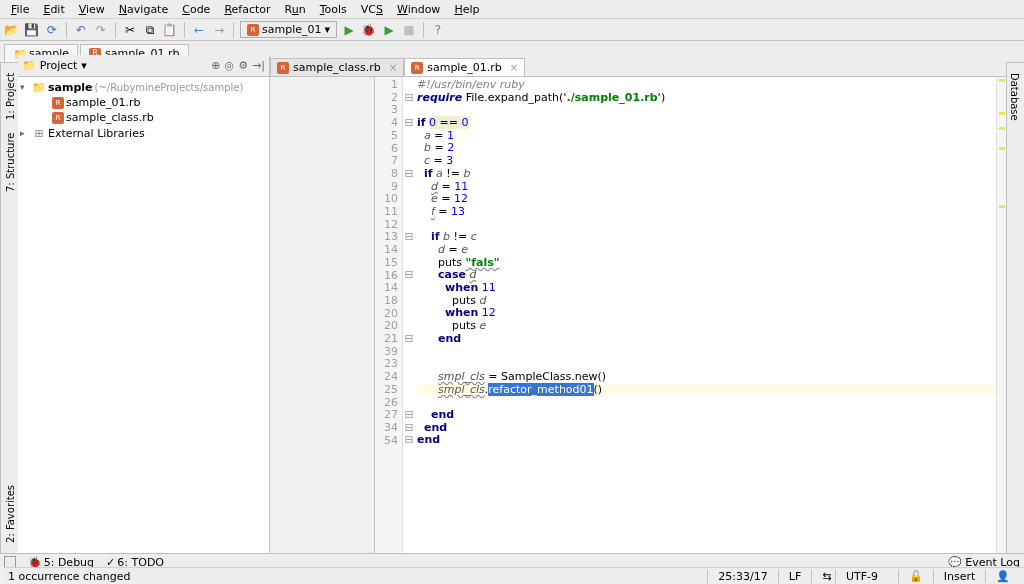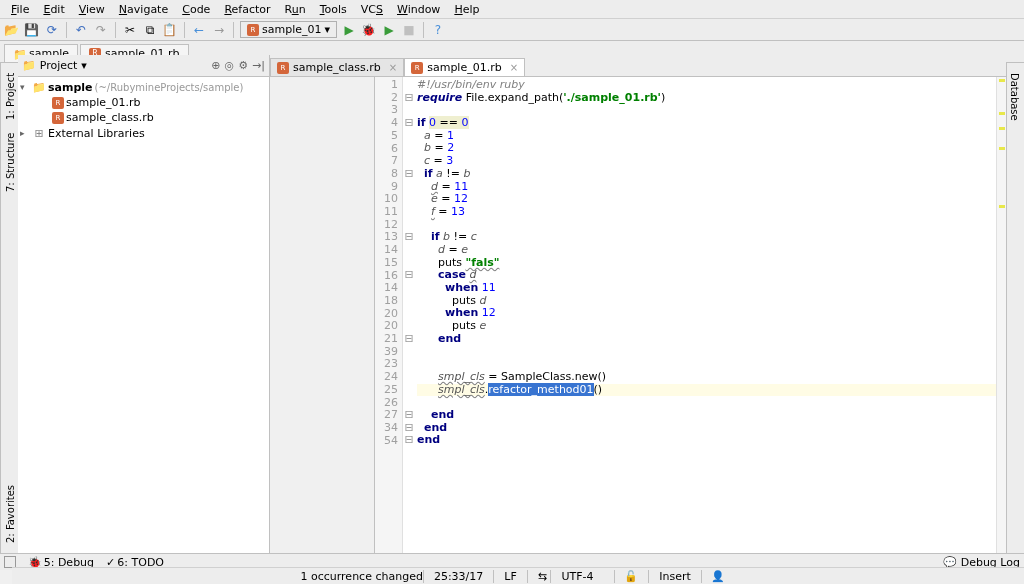--- a/index.html
+++ b/index.html
@@ -58,21 +58,21 @@
 .ital { font-style: italic; color: #555; }
 .wavy { text-decoration: underline wavy #808080; }
 .sel { background: #3874d1; color: #fff; }
 .right-gutter { width: 10px; background: #f5f5f5; border-left: 1px solid #e0e0e0; position: relative; }
 .marker { position: absolute; width: 6px; height: 3px; left: 2px; }
 
 .bottom-tools { position: absolute; left: 0; right: 0; bottom: 14px; height: 17px; background: #ededed; border-top: 1px solid #c0c0c0; display: flex; align-items: center; padding: 0 4px; justify-content: space-between; font-size: 10px; }
 .bottom-tools-left { display: flex; gap: 12px; }
 .bottom-tools-left span { display: flex; align-items: center; gap: 2px; }
 
-.status-bar { position: absolute; left: 12px; right: 0; bottom: 0; height: 14px; background: #ededed; border-top: 1px solid #d0d0d0; display: flex; align-items: center; justify-content: center; padding: 8px 4px; font-size: 10px; }
+.status-bar { position: absolute; left: 4px; right: 0; bottom: 0; height: 14px; background: #ededed; border-top: 1px solid #d0d0d0; display: flex; align-items: center; justify-content: space-between; padding: 8px 4px; font-size: 10px; }
 .status-right { display: flex; gap: 0; }
 .status-right span { border-left: 1px solid #c0c0c0; padding: 0 10px; }
 .hide-icon { width: 12px; height: 12px; border: 1px solid #999; display: inline-block; }
 </style>
 </head>
 <body>
 
 <div class="menubar">
   <span><u>F</u>ile</span>
   <span><u>E</u>dit</span>
@@ -266,27 +266,27 @@
 
 <div class="bottom-tools">
   <div class="bottom-tools-left">
     <span>
         <span class="hide-icon"></span>
       </span>
     <span>🐞 <span>5: Debug</span></span>
     <span>✓ <span>6: TODO</span></span>
   </div>
   <div>
-    <span>💬 <span>Debug Log</span></span>
+    <span>💬 <span>Event Log</span></span>
   </div>
 </div>
 
 <div class="status-bar">
   <span>1 occurrence changed</span>
   <div class="status-right">
     <span>25:33/17</span>
     <span>LF</span>
-    <span>⇆ <span>UTF-4</span></span>
+    <span>⇆ <span>UTF-9</span></span>
     <span>🔓</span>
     <span>Insert</span>
     <span>👤</span>
   </div>
 </div>
 
 </body></html>

